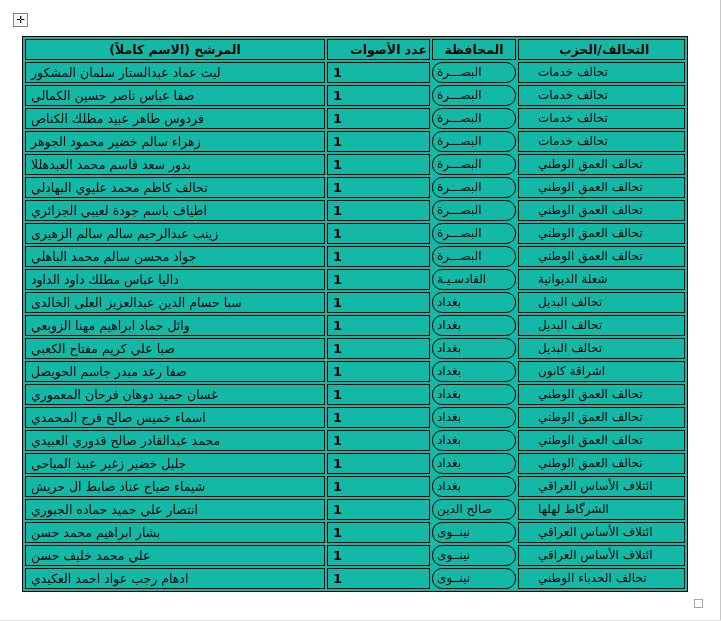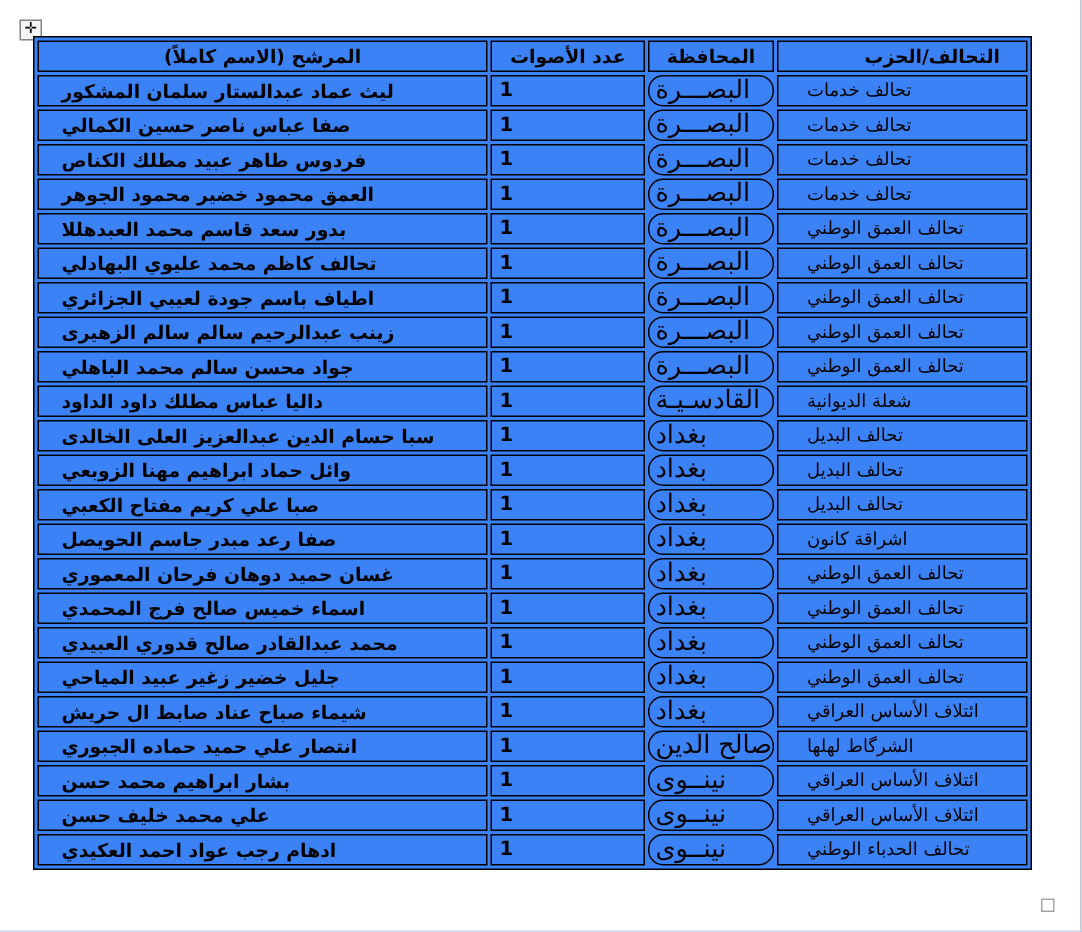--- a/index.html
+++ b/index.html
@@ -21,47 +21,47 @@
     font-size:10px; line-height:10px; color:#000; cursor:move;
   }
 
   
   .resize-handle {
     position:absolute; left:694px; top:599px; width:9px; height:9px;
     border:1px solid #a6a6a6; background:#ffffff; cursor:nwse-resize;
   }
 
   table.doc-table {
-    position:absolute; left:22px; top:24px; width:666px;
+    position:absolute; left:22px; top:36px; width:666px;
     border-collapse:separate; border-spacing:2px;
     border:1px solid #000; table-layout:fixed;
-    background:#3b82f6;
+    background:#14b8a6;
   }
   col.c-name  { width:300px; }
   col.c-votes { width:103px; }
   col.c-gov   { width:84px;  }
   col.c-party { width:167px; }
 
   th, td {
     border:1px solid #000;
     height:19px; overflow:hidden; white-space:nowrap;
     direction:rtl; vertical-align:middle;
     font-size:12px; line-height:19px; font-weight:normal;
   }
   
   thead th { font-weight:bold; font-size:12.5px; }
   thead th.c-name  { text-align:center; }
-  thead th.c-votes { text-align:right; padding-left:4px; padding-right:12px; }
+  thead th.c-votes { text-align:right; padding-left:4px; padding-right:2px; }
   thead th.c-gov   { text-align:center; }
-  thead th.c-party { text-align:center; padding-left:40px; }
-
-  
-  td.c-name  { text-align:left; padding-left:15px;  font-weight:bold; font-size:12.5px; }
+  thead th.c-party { text-align:left; padding-left:40px; }
+
+  
+  td.c-name  { text-align:left; padding-left:5px;  font-weight:normal; font-size:12.5px; }
   td.c-votes { text-align:left; padding-left:5px;  font-weight:bold; font-size:13px; }
-  td.c-gov   { text-align:left; padding-left:4px;  font-size:17px;border-radius:10px; }
+  td.c-gov   { text-align:left; padding-left:4px;  font-size:12px;border-radius:10px; }
   td.c-party { text-align:left; padding-left:19px;  font-size:12px; }
 </style>
 </head>
 <body>
 
 <div class="move-handle">
   <span>✛</span>
 </div>
 
 <table class="doc-table">
@@ -92,21 +92,21 @@
         <td class="c-gov">البصـــرة</td>
         <td class="c-party">تحالف خدمات</td>
       </tr>
       <tr>
         <td class="c-name">فردوس طاهر عبيد مطلك الكناص</td>
         <td class="c-votes">1</td>
         <td class="c-gov">البصـــرة</td>
         <td class="c-party">تحالف خدمات</td>
       </tr>
       <tr>
-        <td class="c-name">العمق محمود خضير محمود الجوهر</td>
+        <td class="c-name">زهراء سالم خضير محمود الجوهر</td>
         <td class="c-votes">1</td>
         <td class="c-gov">البصـــرة</td>
         <td class="c-party">تحالف خدمات</td>
       </tr>
       <tr>
         <td class="c-name">بدور سعد قاسم محمد العبدهللا</td>
         <td class="c-votes">1</td>
         <td class="c-gov">البصـــرة</td>
         <td class="c-party">تحالف العمق الوطني</td>
       </tr>

